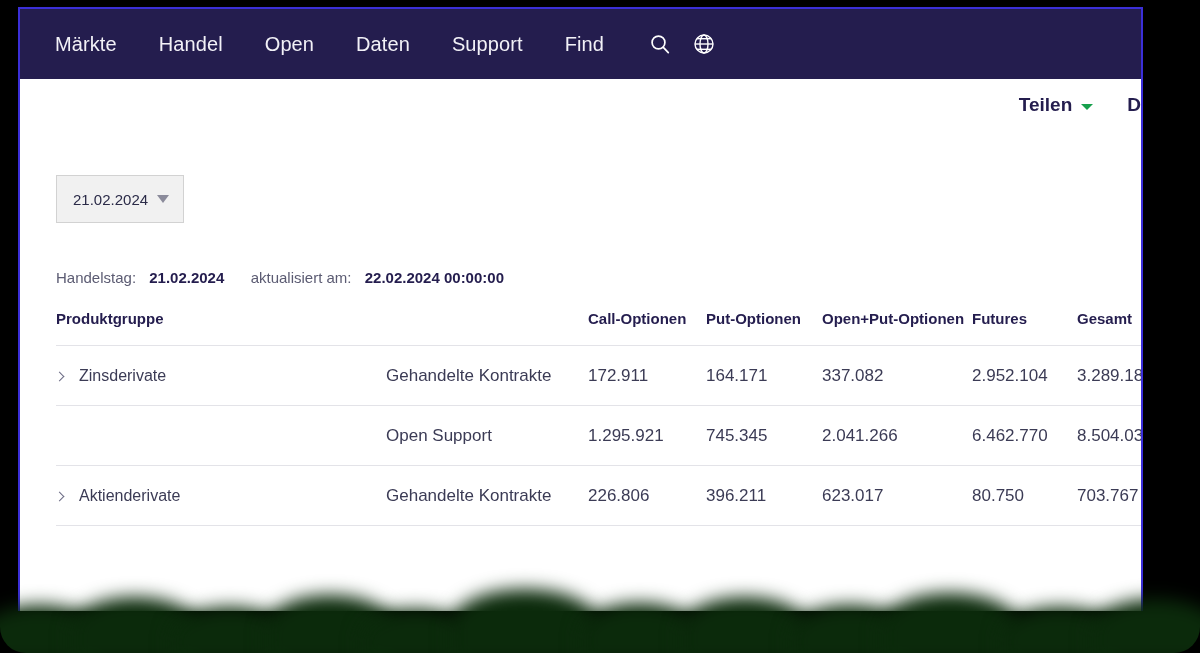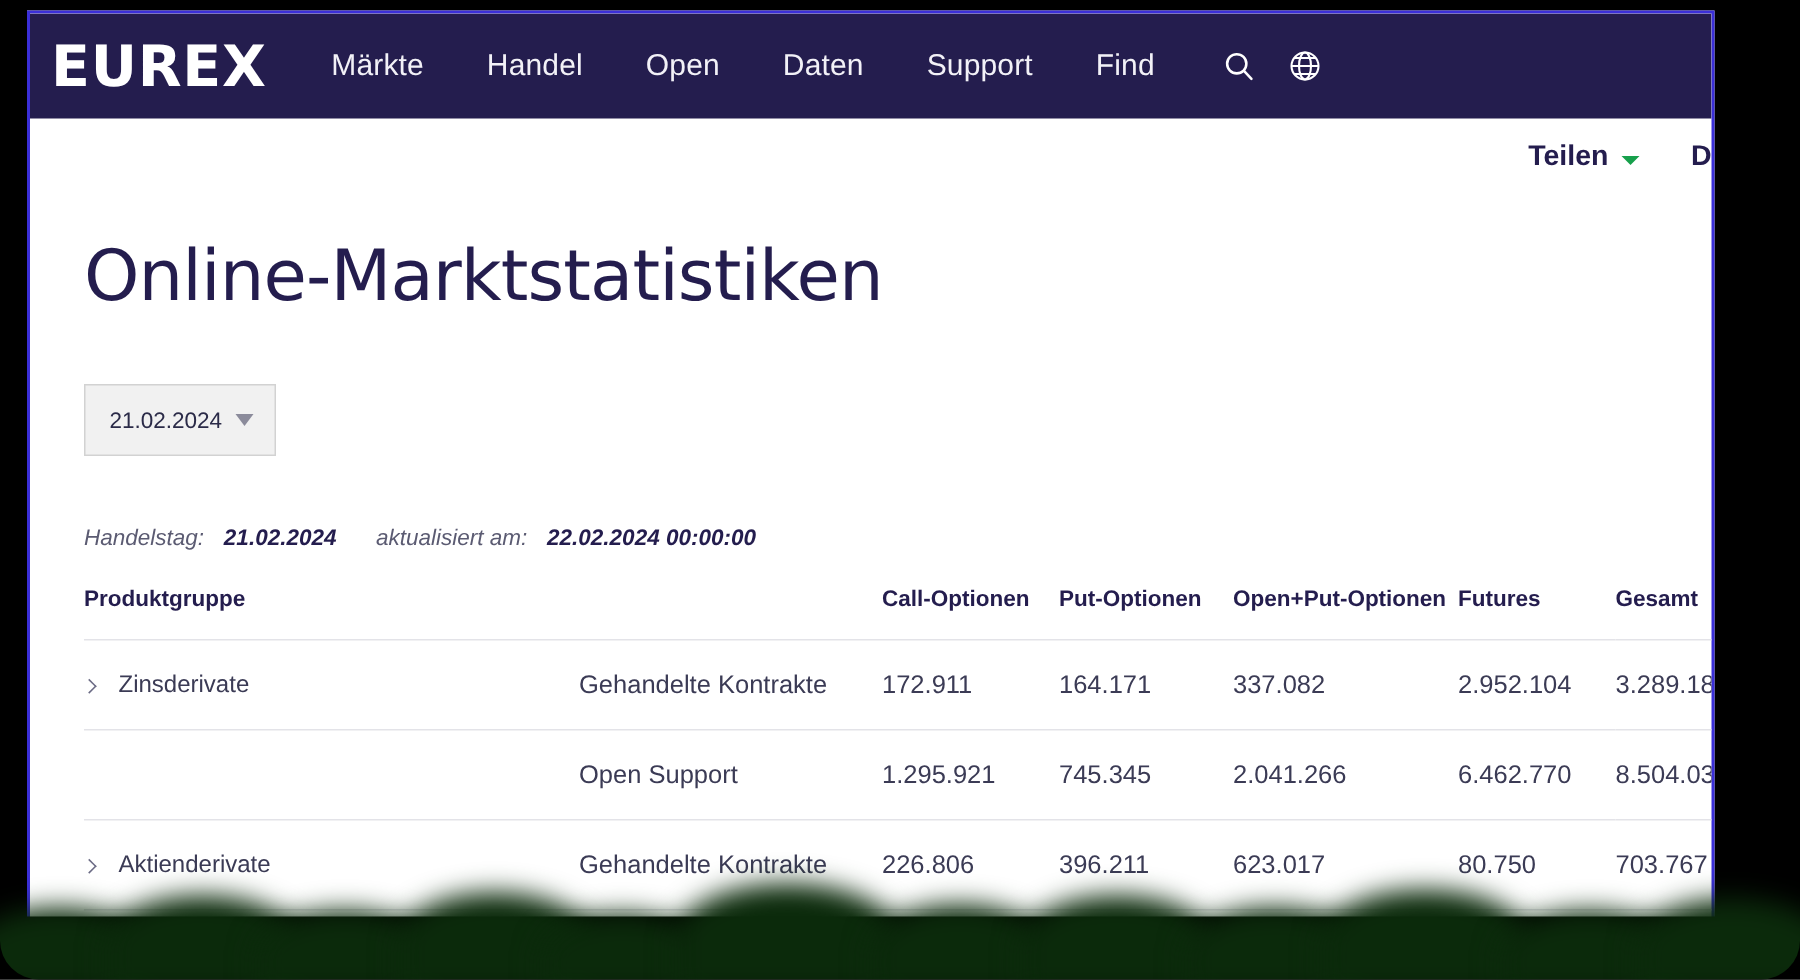--- a/index.html
+++ b/index.html
@@ -144,21 +144,20 @@
     border-right: 6px solid transparent;
     border-top: 8px solid #8b8b9b;
   }
 
   
   #meta-line {
     margin-top: 46px;
     font-size: 15px;
     color: #5b5b72;
     white-space: nowrap;
-    font-style: italic;
   }
   #meta-line b { color: #241d4e; font-weight: 700; }
   #meta-line .sp { display: inline-block; width: 9px; }
 
   
   table#stats-table {
     margin-top: 24px;
     width: 1130px;
     border-collapse: collapse;
     table-layout: fixed;
@@ -226,21 +225,20 @@
   }
 </style>
 </head>
 <body>
 
 <div id="screen">
 
   <div id="viewport">
 
     <div id="navbar">
-      <div id="logo">EUREX</div>
 
       <div class="navlink">Märkte</div>
       <div class="navlink">Handel</div>
       <div class="navlink">Open</div>
       <div class="navlink">Daten</div>
       <div class="navlink">Support</div>
       <div class="navlink">Find</div>
 
       <div id="nav-icons">
         <span class="navicon">
@@ -264,21 +262,20 @@
     <div id="utilbar">
       <div class="util-item">
         <span>Teilen</span>
         <span class="caret-green"></span>
       </div>
       <div id="util-truncated">D</div>
     </div>
 
     <div id="content">
 
-      <h1 id="page-title">Online-Marktstatistiken</h1>
 
       <div id="date-select">
         <span id="date-select-value">21.02.2024</span>
         <span class="caret-grey"></span>
       </div>
 
       <div id="meta-line">
         <span>Handelstag:</span>
         <span class="sp"></span><b>21.02.2024</b>
         <span class="sp"></span><span class="sp"></span>

